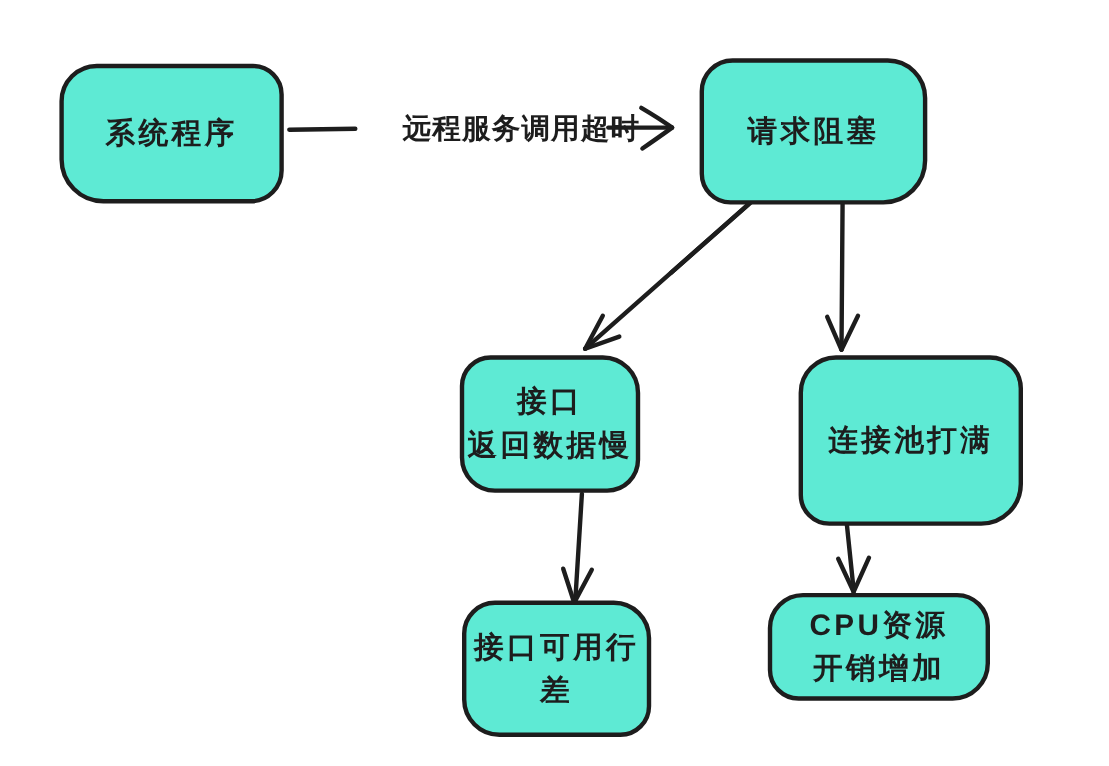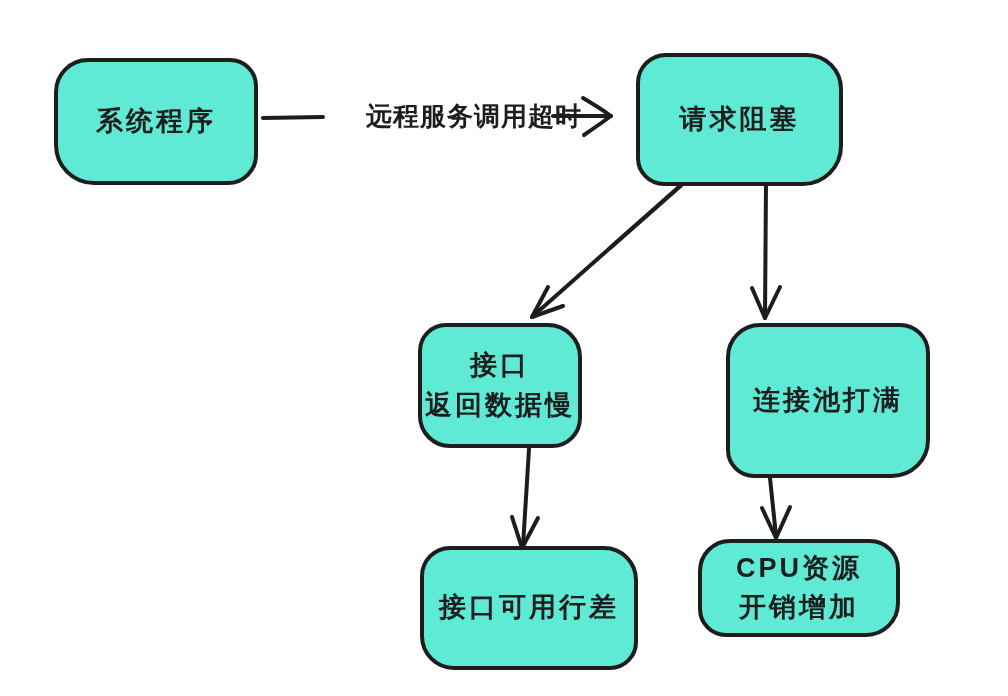--- a/index.html
+++ b/index.html
@@ -29,21 +29,21 @@
     font-weight: 700;
     letter-spacing: 3px;
     line-height: 1.45;
     white-space: pre-line;
     background: #5eead4;
   }
   .node-1 { left: 54px;  top: 58px;  width: 204px; height: 127px; border-radius: 34px 28px 30px 40px; }
   .node-2 { left: 636px; top: 53px;  width: 207px; height: 133px; border-radius: 30px 36px 40px 28px; }
   .node-3 { left: 418px; top: 323px; width: 164px; height: 125px; border-radius: 28px 34px 30px 32px; }
   .node-4 { left: 678px; top: 323px; width: 204px; height: 155px; border-radius: 34px 30px 38px 28px; margin-left: 48px; }
-  .node-5 { left: 420px; top: 546px; width: 218px; height: 124px; border-radius: 30px 34px 28px 34px; }
+  .node-5 { left: 420px; top: 546px; width: 172px; height: 124px; border-radius: 30px 34px 28px 34px; }
   .node-6 { left: 698px; top: 539px; width: 202px; height: 98px; border-radius: 32px 30px 34px 28px; }
   .edge-label {
     position: absolute;
     left: 326px;
     top: 99px;
     color: #1d1d1d;
     font-size: 26px;
     font-weight: 700;
     letter-spacing: 1px;
     white-space: nowrap;

